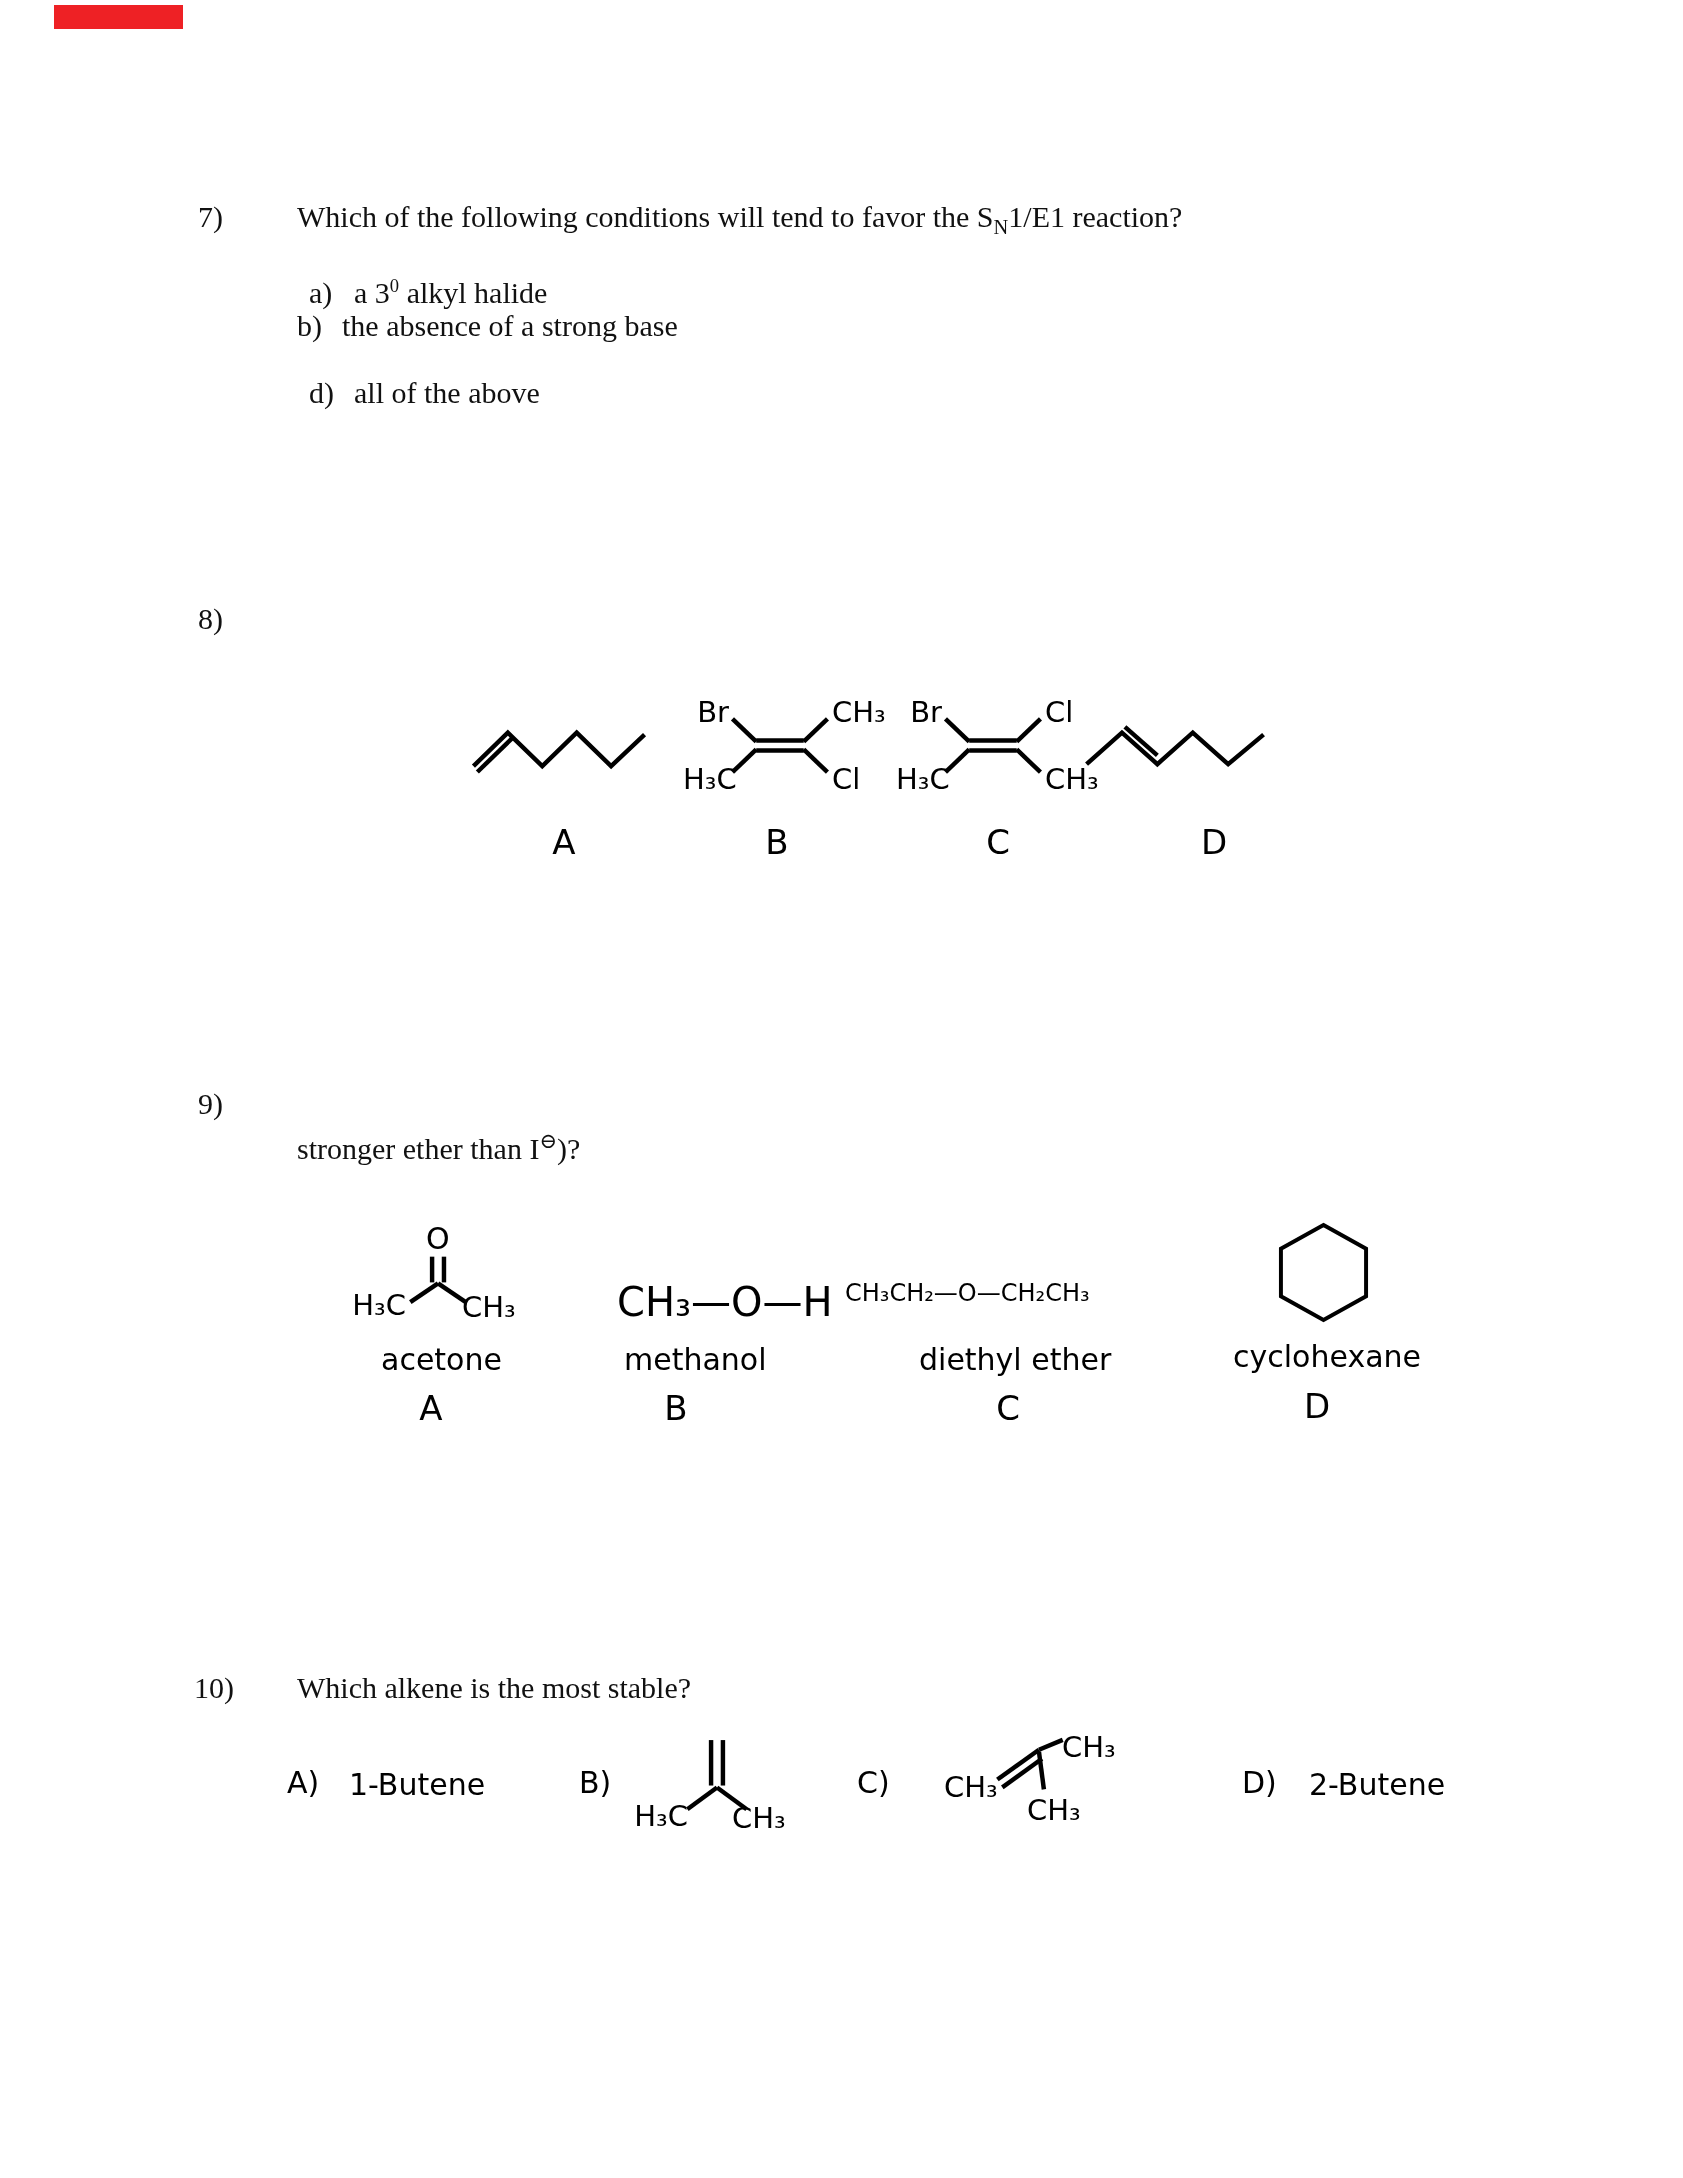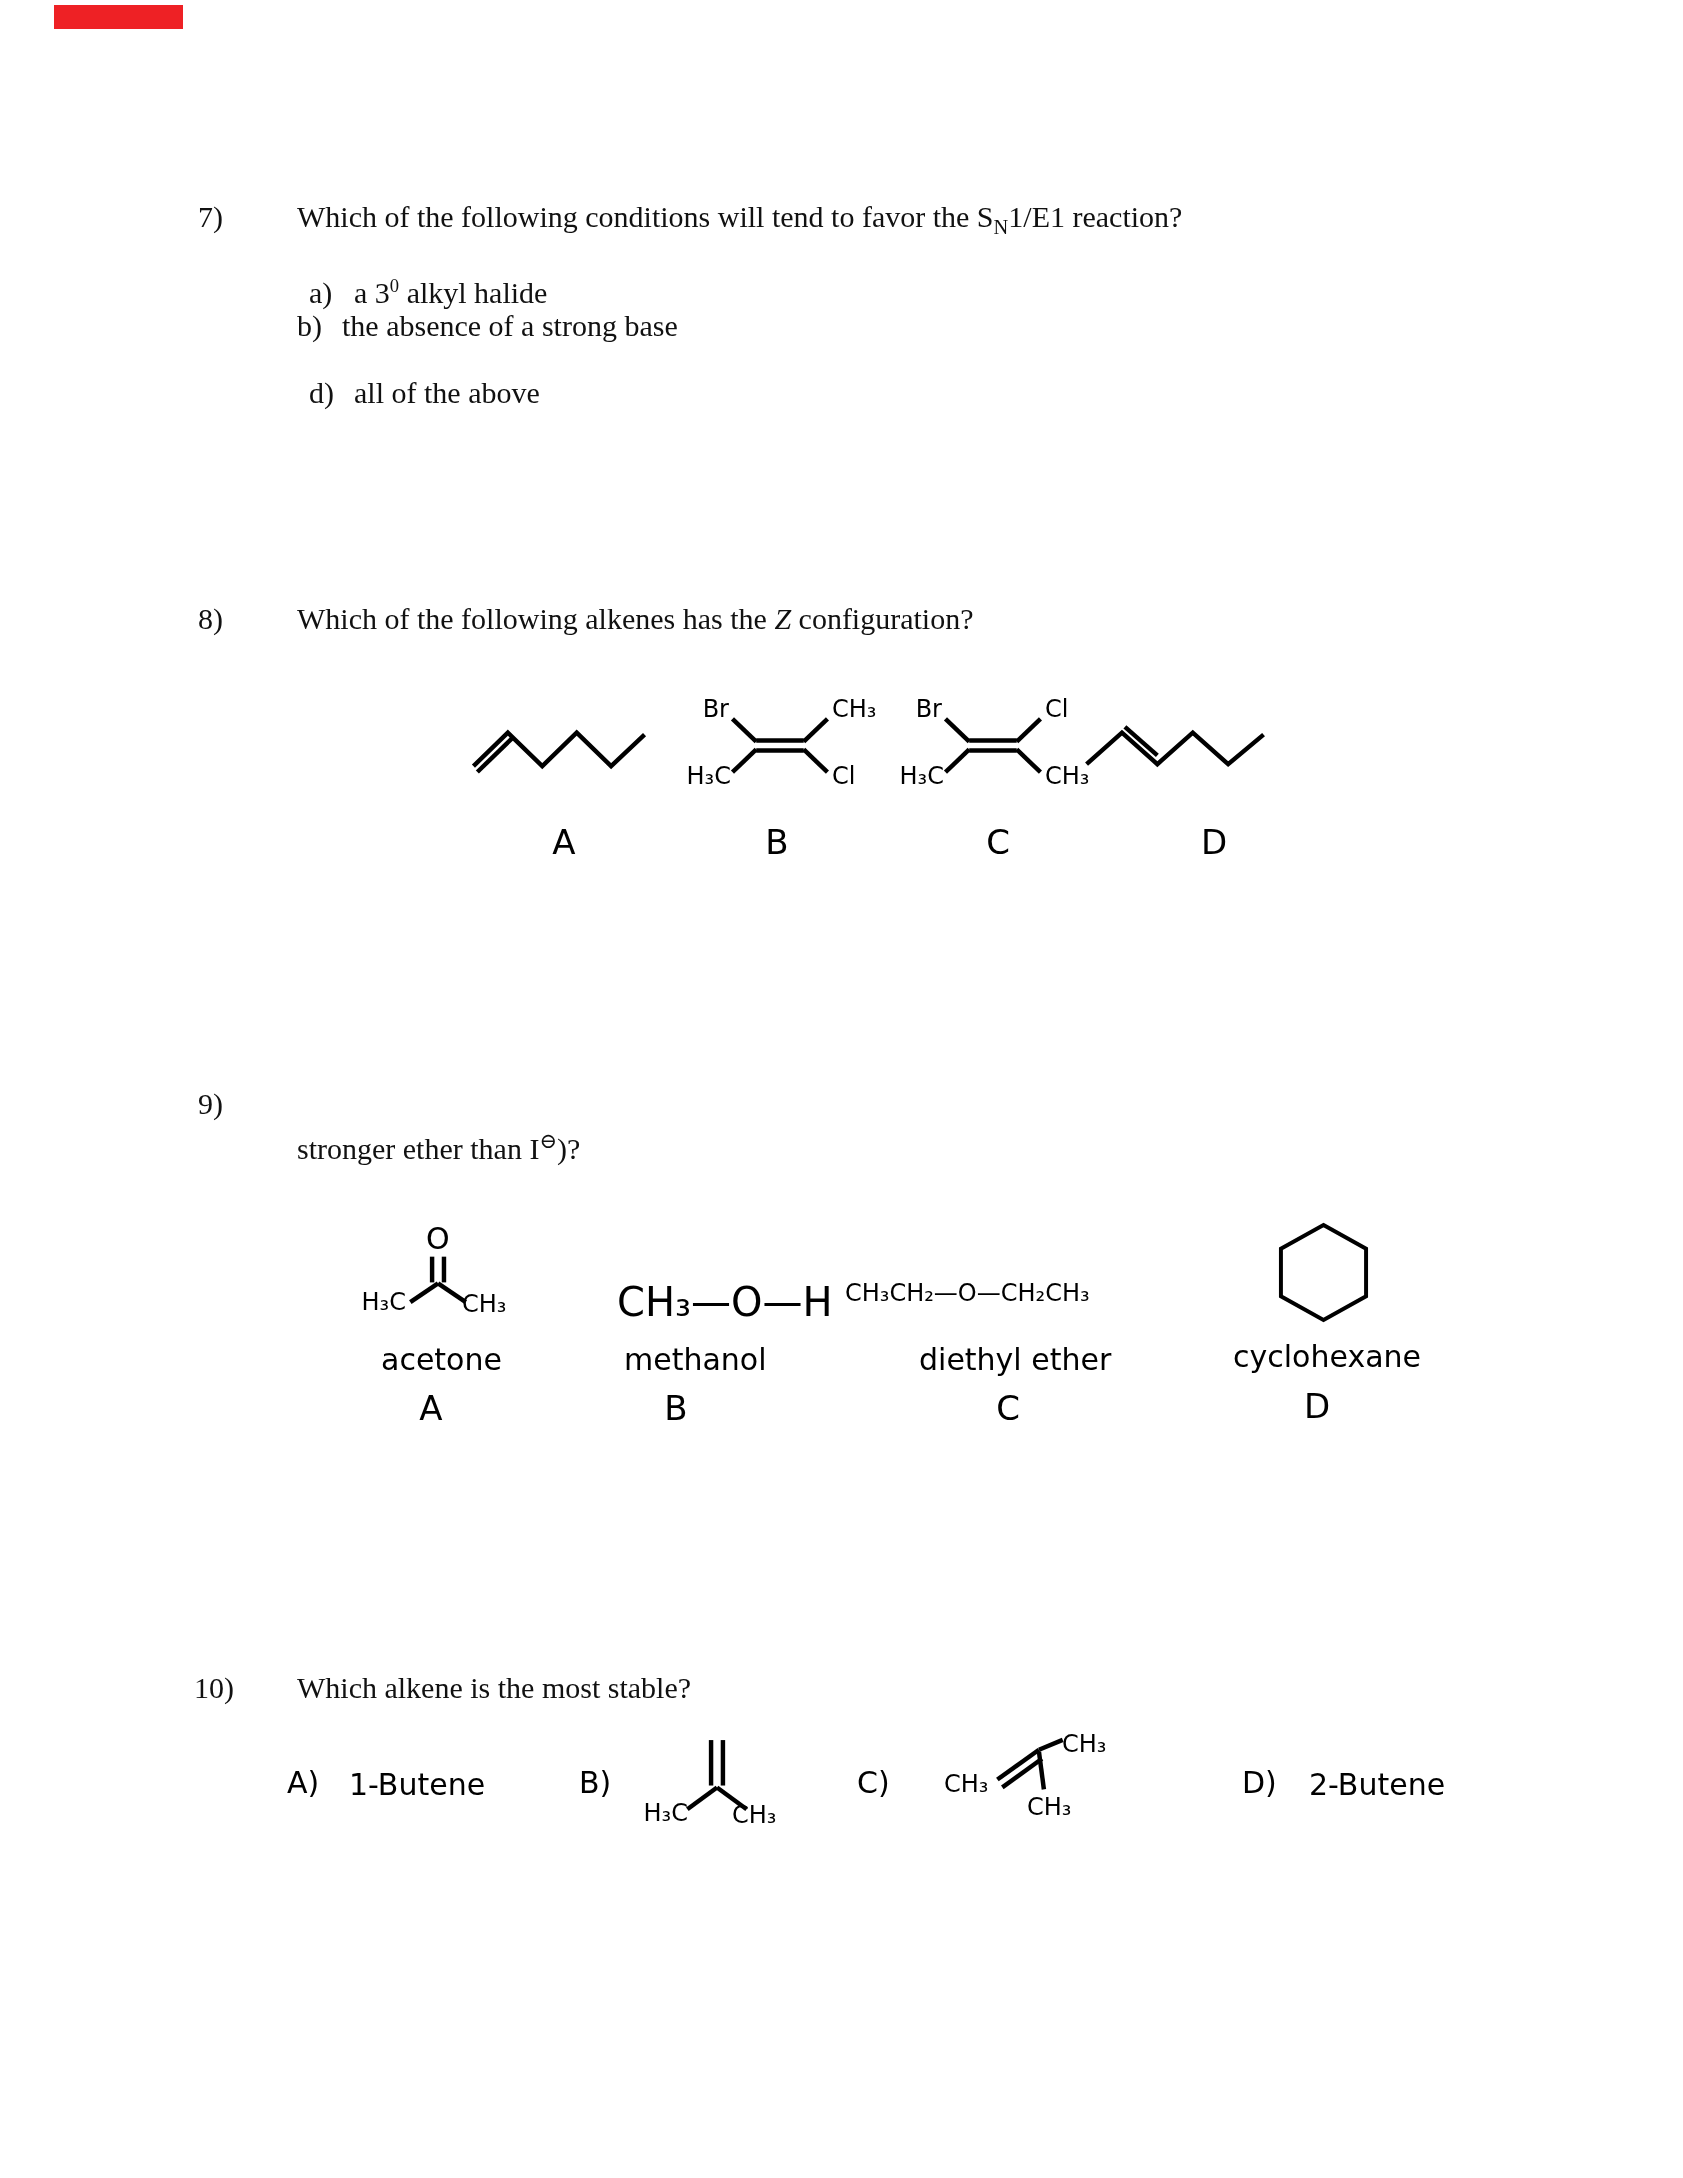--- a/index.html
+++ b/index.html
@@ -14,39 +14,38 @@
   .optsans{font-family:"DejaVu Sans","Liberation Sans",sans-serif;font-size:30px;color:#000;}
   .subn{font-size:0.68em;vertical-align:sub;}
   .supo{font-size:0.62em;vertical-align:super;}
   .circ{font-size:0.70em;vertical-align:super;}
   .ital{font-style:italic;}
   .optl{display:inline-block;width:45px;}
   .redaction{position:absolute;left:54px;top:5px;width:129px;height:24px;background:#ee2125;}
   .struct{position:absolute;}
   .struct svg{position:absolute;left:0;top:0;overflow:visible;}
   .atom{position:absolute;font-family:"DejaVu Sans","Liberation Sans",sans-serif;
-        font-size:24px;color:#000;white-space:nowrap;}
+        font-size:29px;color:#000;white-space:nowrap;}
   .ar{text-align:right;}
 </style>
 </head>
 <body>
 
 <div class="page">
 
   <div class="redaction"></div>
 
   <div class="abs serif" style="left:198px;top:200px">7)</div>
   <div class="abs serif" style="left:297px;top:200px"><span>Which of the following conditions will tend to favor the S</span><span class="subn">N</span><span>1/E1 reaction?</span></div>
 
   <div class="abs serif" style="left:309px;top:275px"><span class="optl">a)</span><span>a 3</span><span class="supo">0</span><span> alkyl halide</span></div>
   <div class="abs serif" style="left:297px;top:309px"><span class="optl">b)</span><span>the absence of a strong base</span></div>
   <div class="abs serif" style="left:309px;top:376px"><span class="optl">d)</span><span>all of the above</span></div>
 
   <div class="abs serif" style="left:198px;top:602px">8)</div>
-  <div class="abs serif" style="left:297px;top:602px"><span>Which of the following alkenes has the </span><span class="ital">Z</span><span> configuration?</span></div>
 
   <div class="struct" style="left:467px;top:715px;width:183px;height:59px">
     <svg width="183" height="59" viewBox="0 0 185 60">
       <polyline points="6,52 41,18 76,52 111,18 146,52 180,20" fill="none" stroke="#000" stroke-width="4.5"></polyline>
       <line x1="10" y1="58" x2="45" y2="24" stroke="#000" stroke-width="4.5"></line>
     </svg>
   </div>
 
   <div class="struct" style="left:683px;top:691px;width:188px;height:109px">
     <svg width="188" height="109" viewBox="0 0 190 110">

